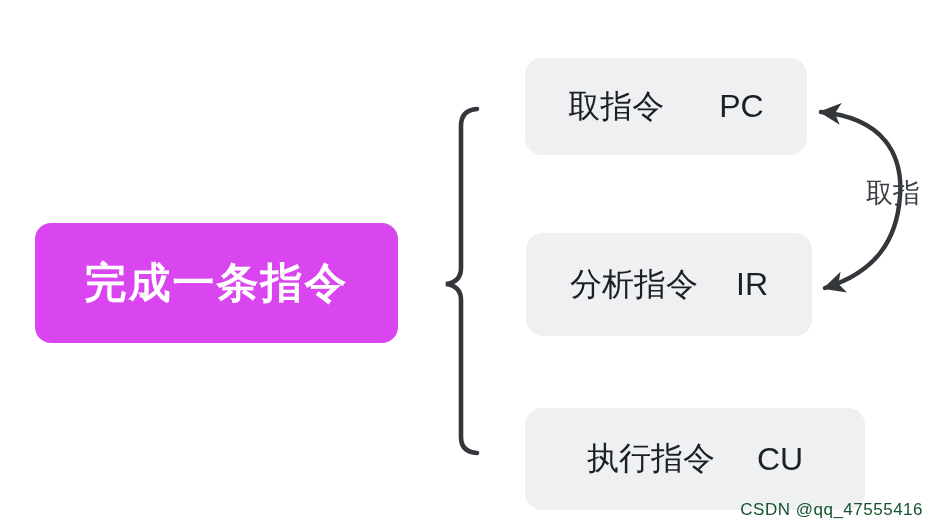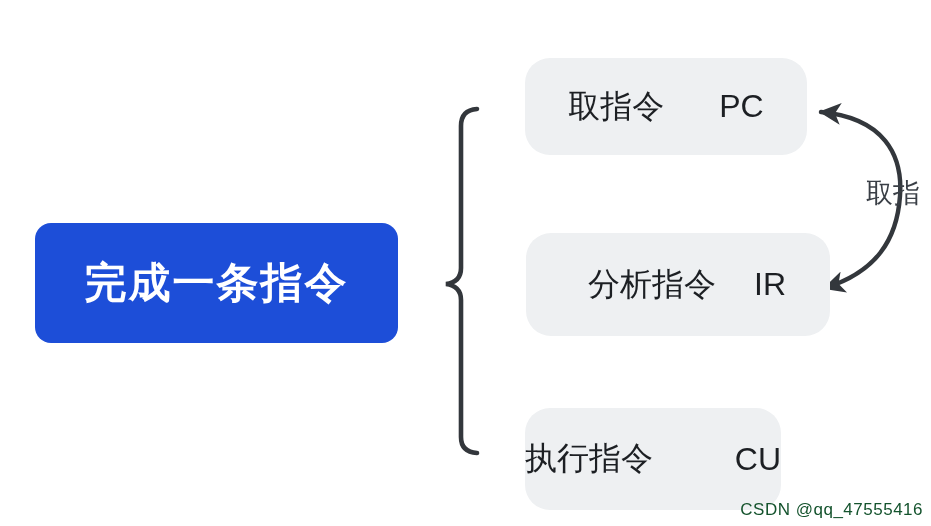--- a/index.html
+++ b/index.html
@@ -2,35 +2,35 @@
 <html><head>
 <meta charset="utf-8">
 <style>
   html,body { margin:0; padding:0; }
   body { font-family: "Liberation Sans", sans-serif; background:#ffffff; }
   .canvas {
     position:relative; width:931px; height:526px; background:#ffffff; overflow:hidden;
   }
   .root-topic {
     position:absolute; left:35px; top:223px; width:363px; height:120px;
-    background:#1d4ed8; border-radius:16px;
+    background:#d946ef; border-radius:16px;
     display:flex; align-items:center; justify-content:center;
     color:#ffffff; font-size:42px; font-weight:bold; letter-spacing:2px;
     cursor:default;
   }
   .node {
-    position:absolute; background:#eef0f2; border-radius:25px;
+    position:absolute; background:#eef0f2; border-radius:17px;
     display:flex; align-items:center; justify-content:center;
     color:#1c1f23; font-size:32px; cursor:default;
   }
   .node .cn { white-space:nowrap; }
   .node .en { white-space:nowrap; }
   .node-1 { left:525px; top:58px;  width:282px; height:97px;  gap:55px; }
-  .node-2 { left:526px; top:233px; width:286px; height:103px; gap:38px;padding-left:18px; }
-  .node-3 { left:525px; top:408px; width:256px; height:102px; gap:42px;justify-content:space-between; }
+  .node-2 { left:526px; top:233px; width:286px; height:103px; gap:38px; }
+  .node-3 { left:525px; top:408px; width:340px; height:102px; gap:42px; }
   .svg-overlay {
     position:absolute; left:0; top:0; width:931px; height:526px;
     pointer-events:none;
   }
   .arrow-label {
     position:absolute; left:866px; top:175px;
     font-size:27px; color:#3a3f46; white-space:nowrap;
   }
   .watermark {
     position:absolute; right:8px; bottom:6px;

